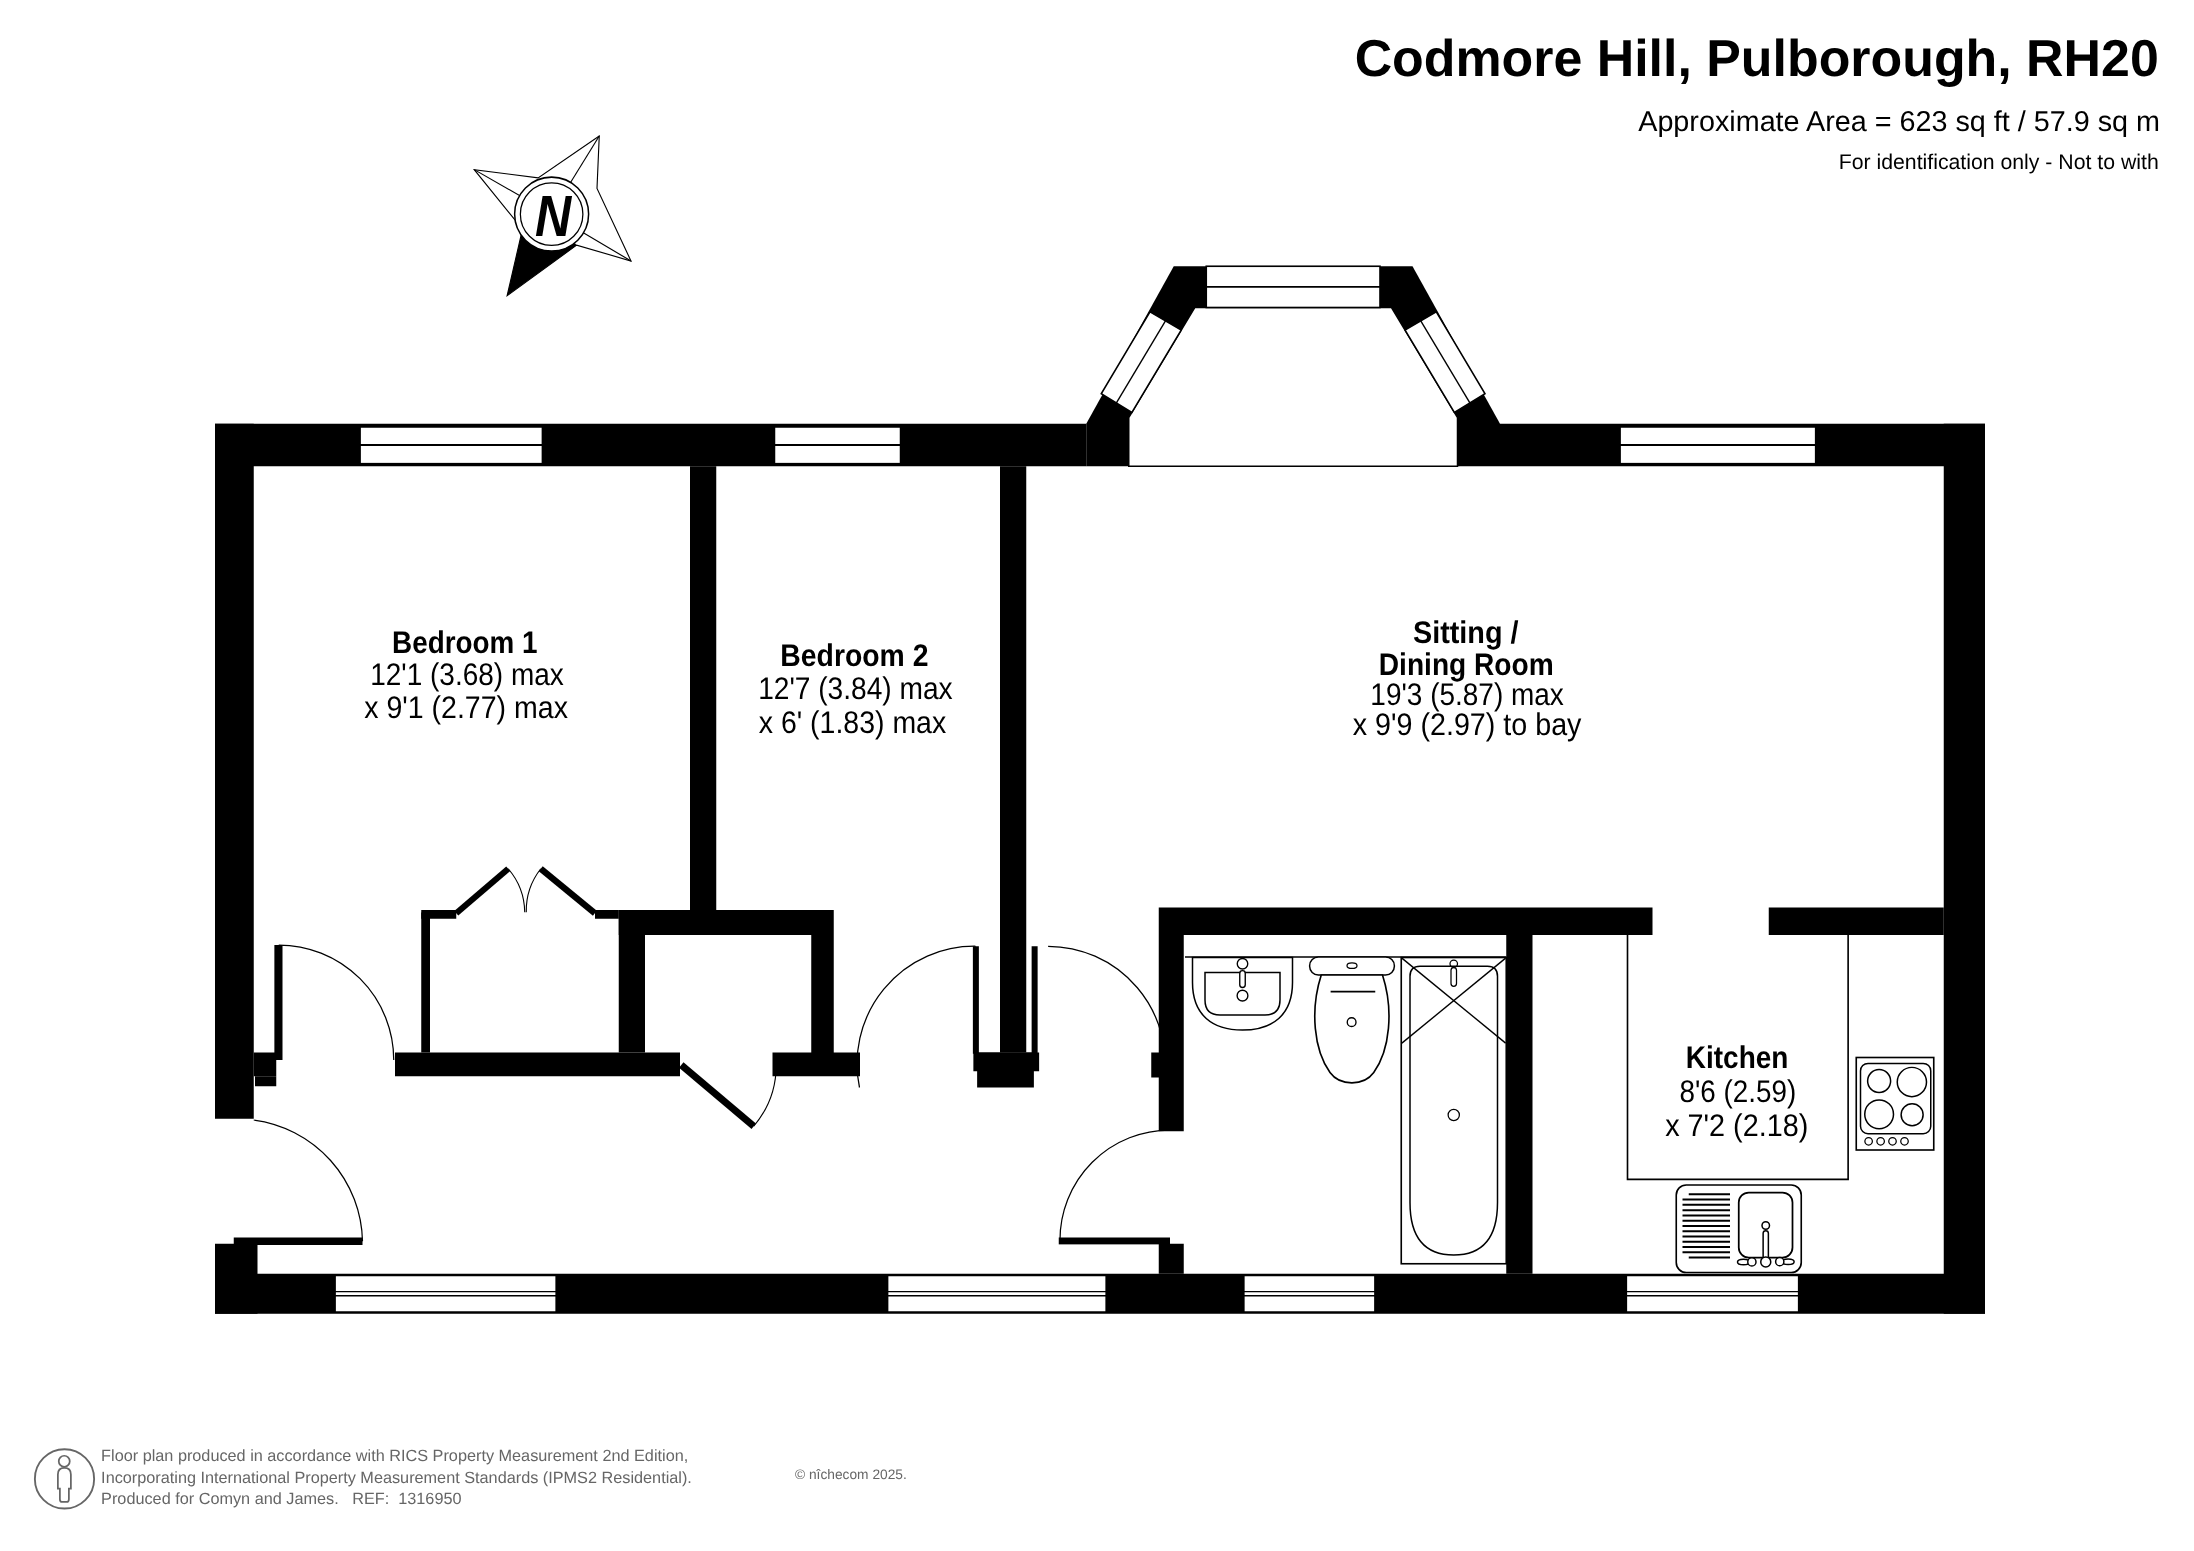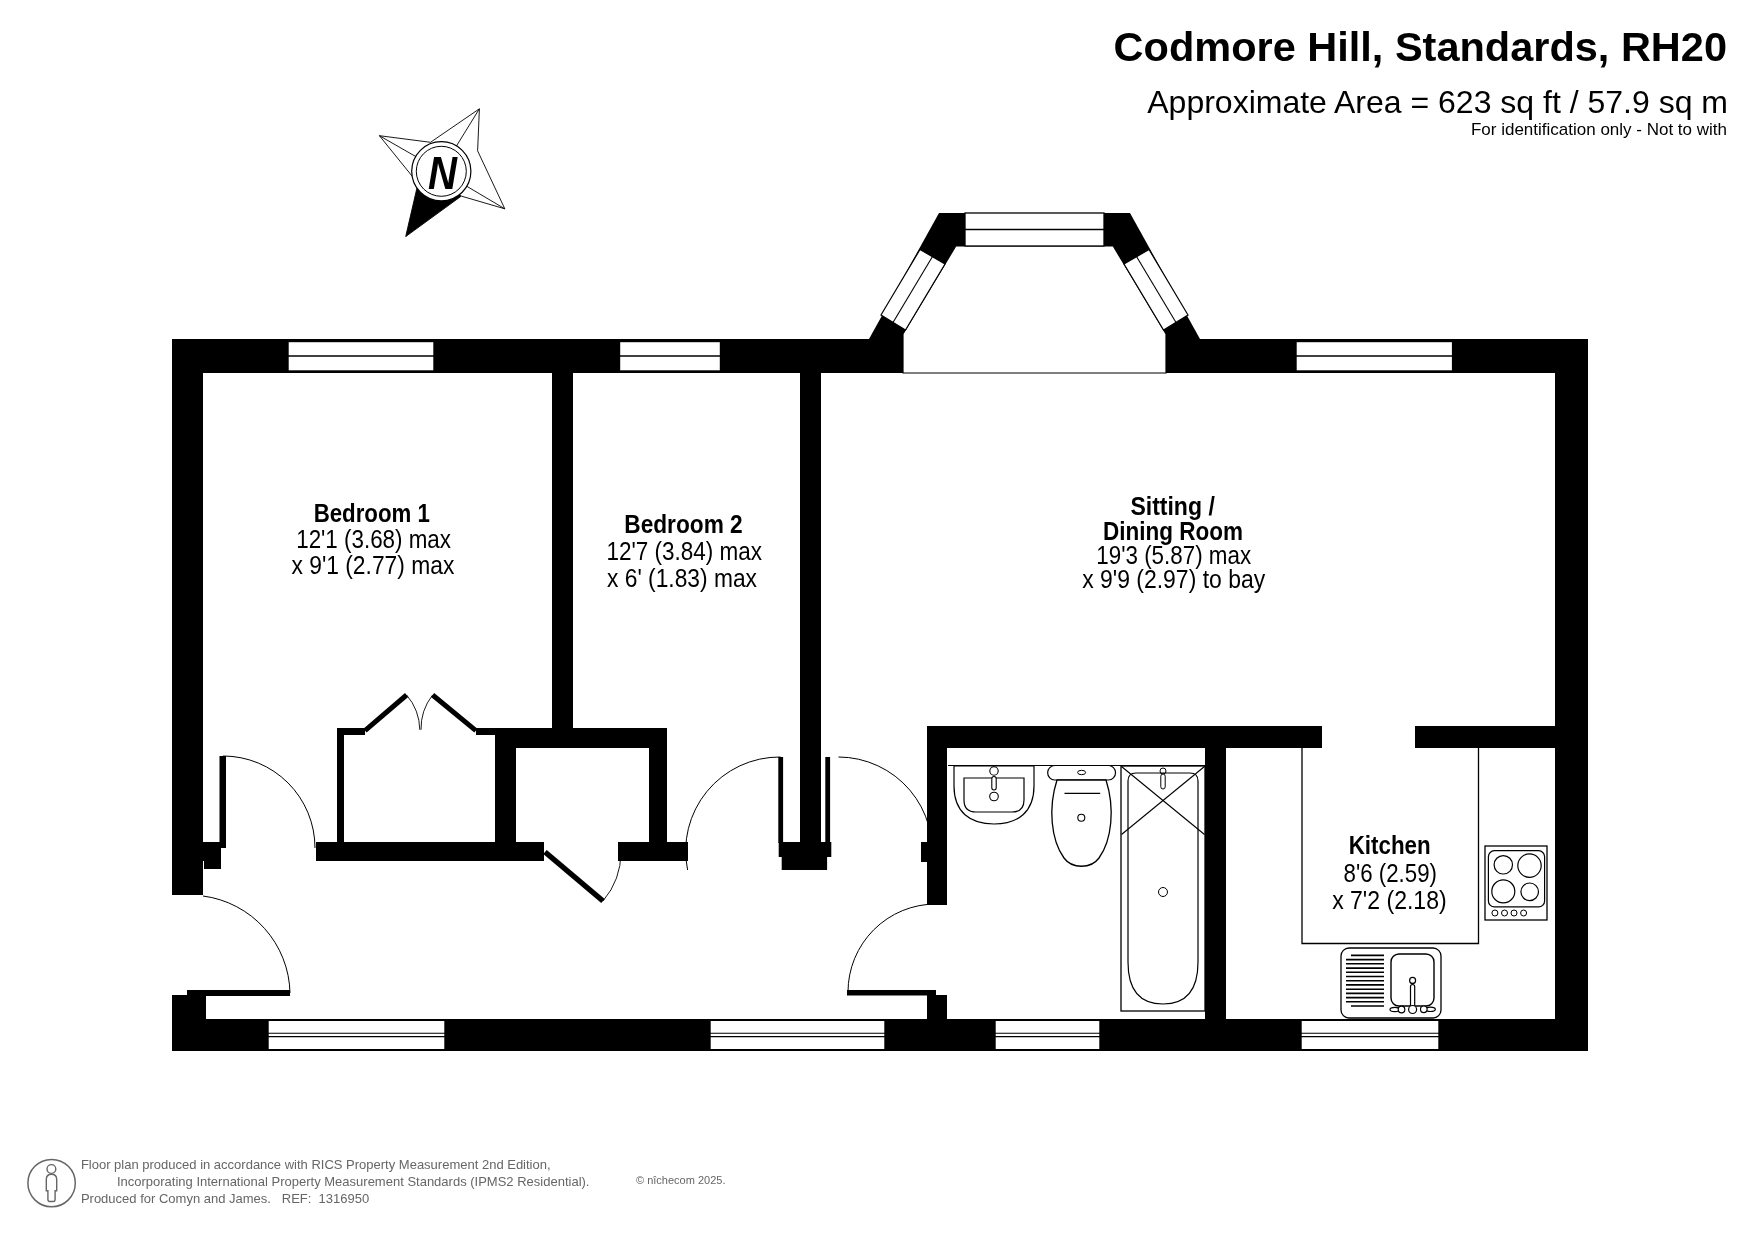--- a/index.html
+++ b/index.html
@@ -1,26 +1,26 @@
 <!DOCTYPE html>
 <html><head>
 <meta charset="utf-8">
 <style>
   html,body{margin:0;padding:0;width:1755px;height:1241px;background:#fff;overflow:hidden;}
   body{font-family:"Liberation Sans", sans-serif;}
   .abs{position:absolute;}
   .ttl{position:absolute;right:28px;top:26.4px;font-size:41.5px;font-weight:bold;line-height:1;color:#000;white-space:nowrap;}
-  .sub{position:absolute;right:27px;top:85.7px;font-size:32px;line-height:1;color:#000;white-space:nowrap;}
+  .sub{position:absolute;right:27px;top:85.7px;font-size:23px;line-height:1;color:#000;white-space:nowrap;}
   .note{position:absolute;right:28px;top:121.1px;font-size:17px;line-height:1;color:#000;white-space:nowrap;}
   .foot{position:absolute;font-size:13px;line-height:1;color:#666;white-space:nowrap;}
 </style>
 </head>
 <body>
 
-<div class="ttl">Codmore Hill, Standards, RH20</div>
+<div class="ttl">Codmore Hill, Pulborough, RH20</div>
 
 <div class="sub">Approximate Area = 623 sq ft / 57.9 sq m</div>
 
 <div class="note">For identification only - Not to with</div>
 
 <svg class="abs" style="left:0;top:0" width="1755" height="1241" viewBox="0 0 1755 1241">
 <g id="walls" fill="#000" stroke="none">
 
 <rect x="172" y="339" width="697" height="34"></rect>
 
@@ -242,17 +242,17 @@
 <g id="personicon" stroke="#666" fill="none">
 
 <circle cx="51.6" cy="1183.1" r="23.7" stroke-width="1.5"></circle>
 <circle cx="51.4" cy="1169" r="4.4" stroke-width="1.4"></circle>
 <path d="M46.3,1179.5 Q46.3,1174.3 51.5,1174.3 Q56.7,1174.3 56.7,1179.5 L56.7,1190.8 L55.1,1190.8 L55.1,1199.3 Q55.1,1201.5 53.3,1201.5 L49.7,1201.5 Q47.9,1201.5 47.9,1199.3 L47.9,1190.8 L46.3,1190.8 Z" stroke-width="1.4"></path>
 </g>
 </svg>
 
 <div class="foot" style="left:80.9px;top:1158.2px;">Floor plan produced in accordance with RICS Property Measurement 2nd Edition,</div>
 
-<div class="foot" style="left:80.9px;top:1175.2px;margin-left:36px;">Incorporating International Property Measurement Standards (IPMS2 Residential).</div>
+<div class="foot" style="left:80.9px;top:1175.2px;">Incorporating International Property Measurement Standards (IPMS2 Residential).</div>
 
 <div class="foot" style="left:636px;top:1175.4px;font-size:11px;">© nîchecom 2025.</div>
 
 <div class="foot" style="left:80.9px;top:1192.1px;text-align:center;">Produced for Comyn and James. &nbsp; REF: &nbsp;1316950</div>
 
 </body></html>

